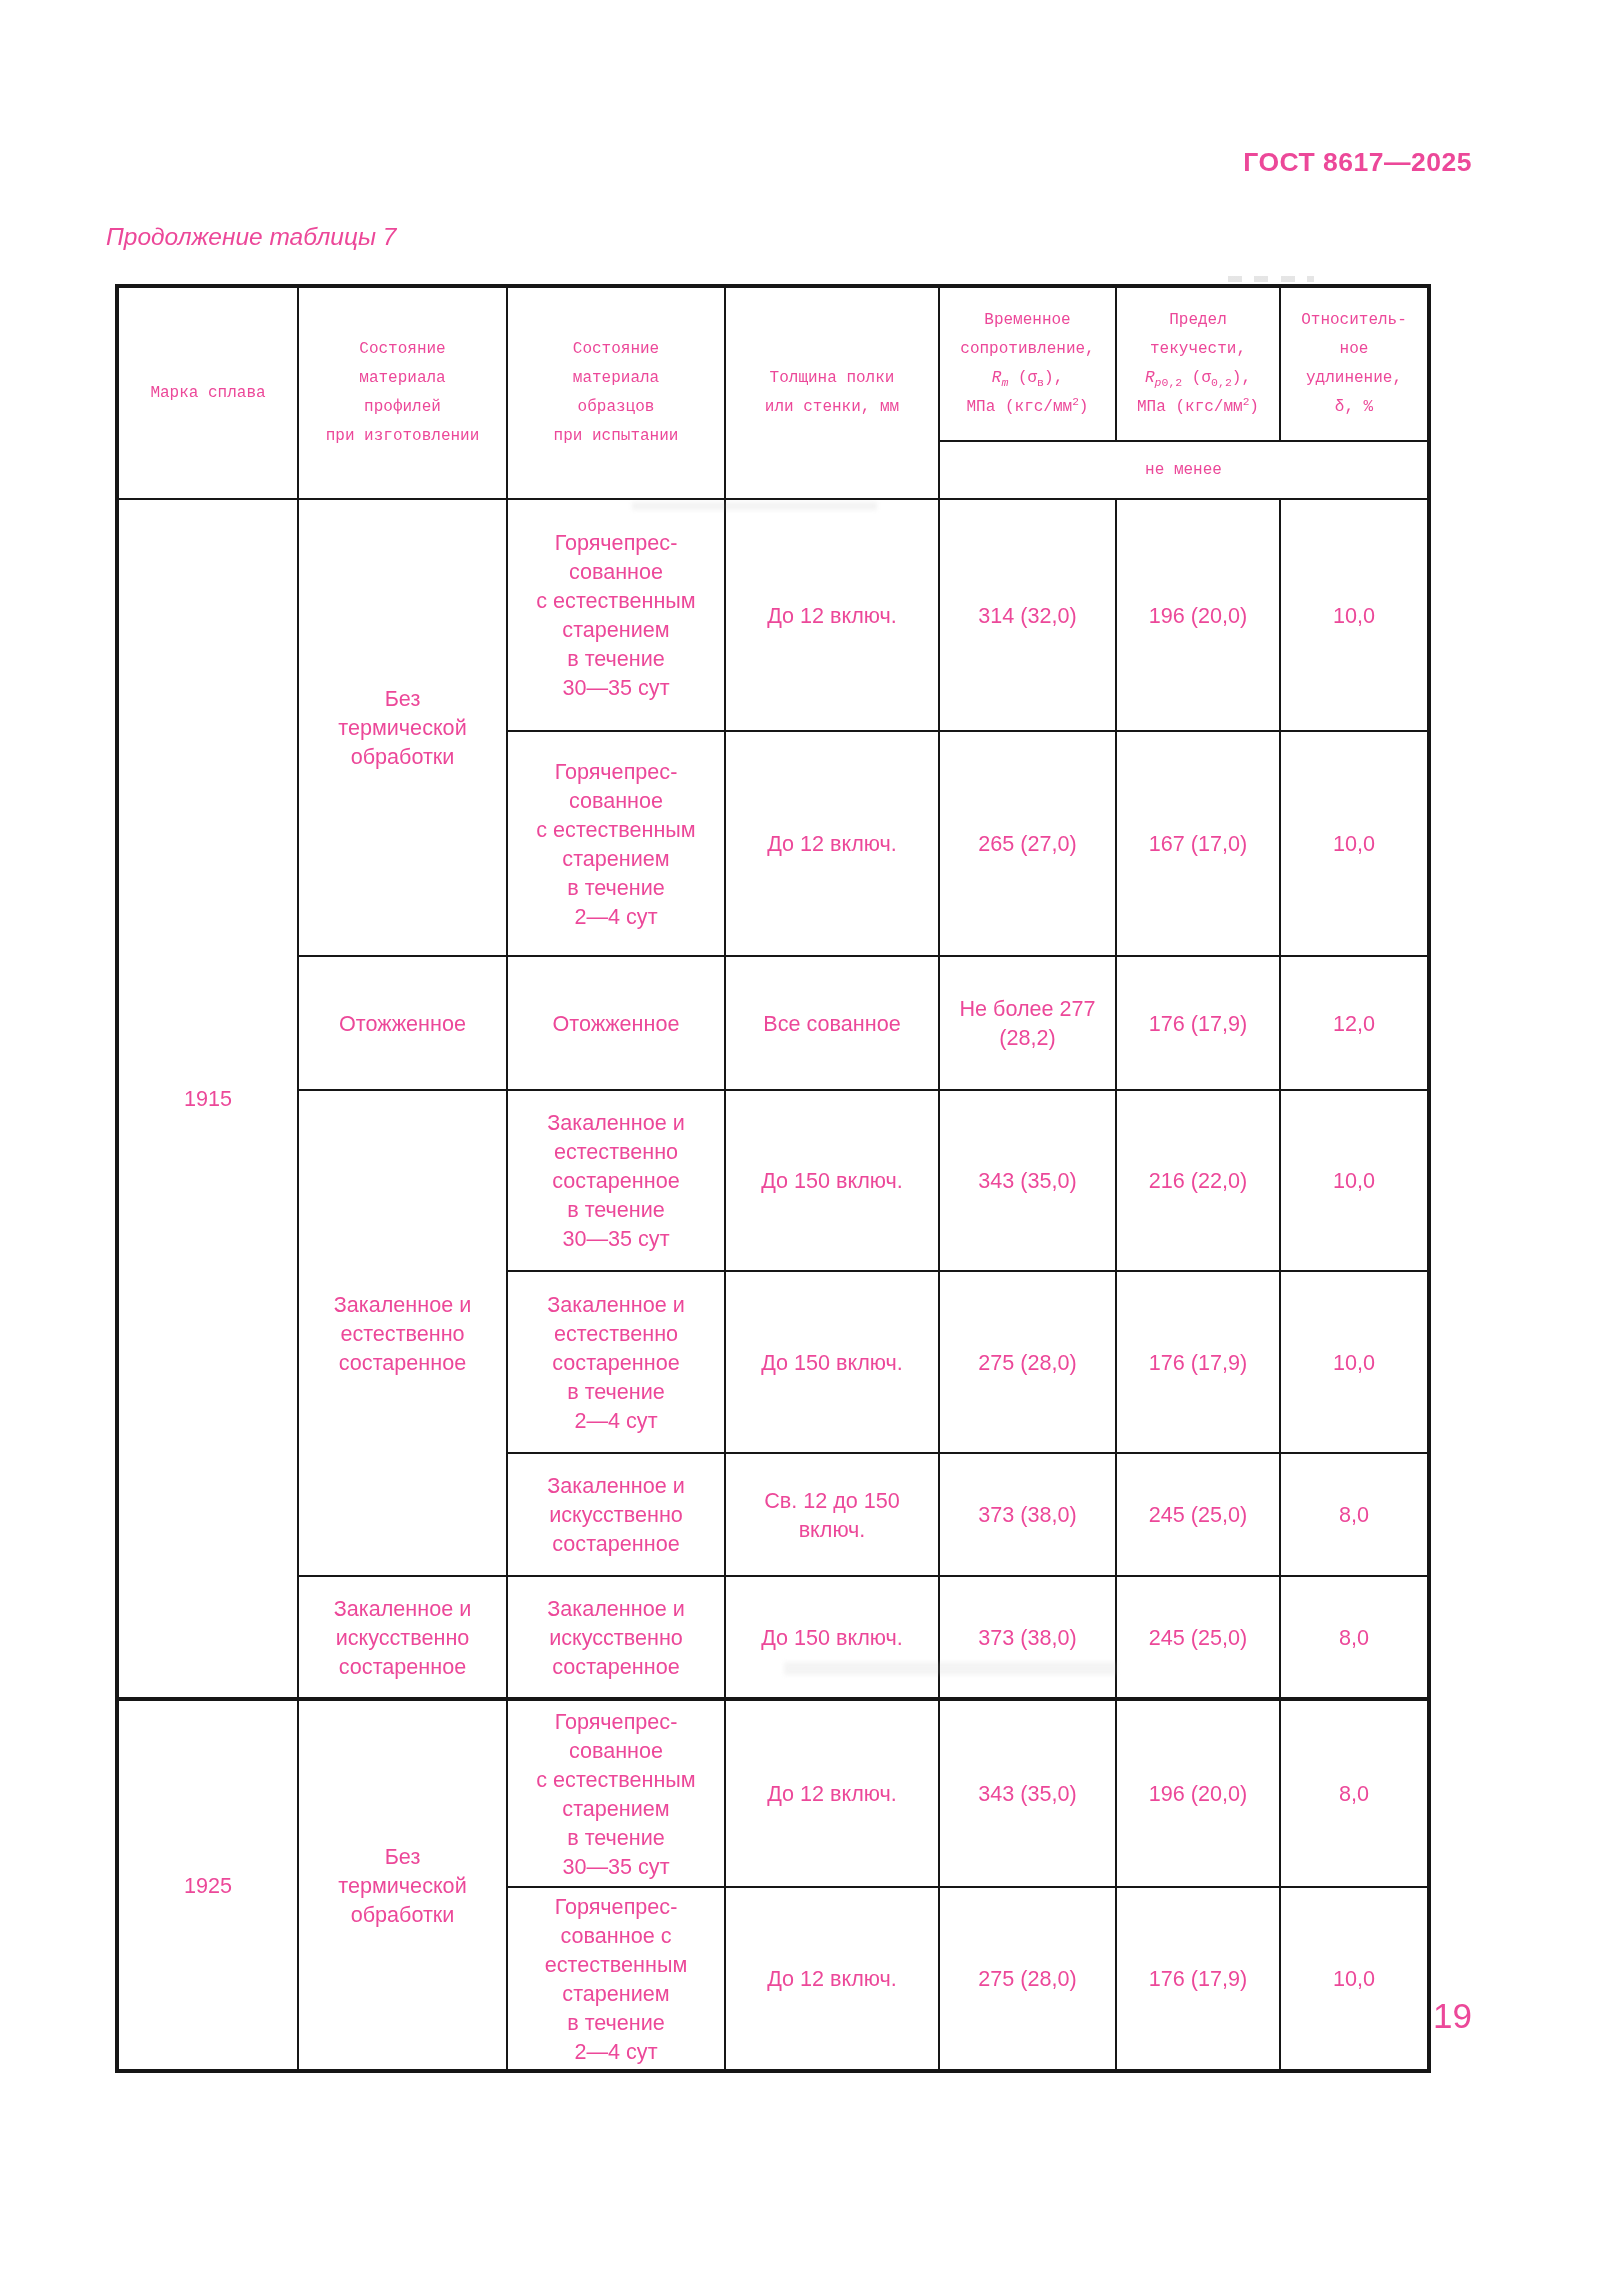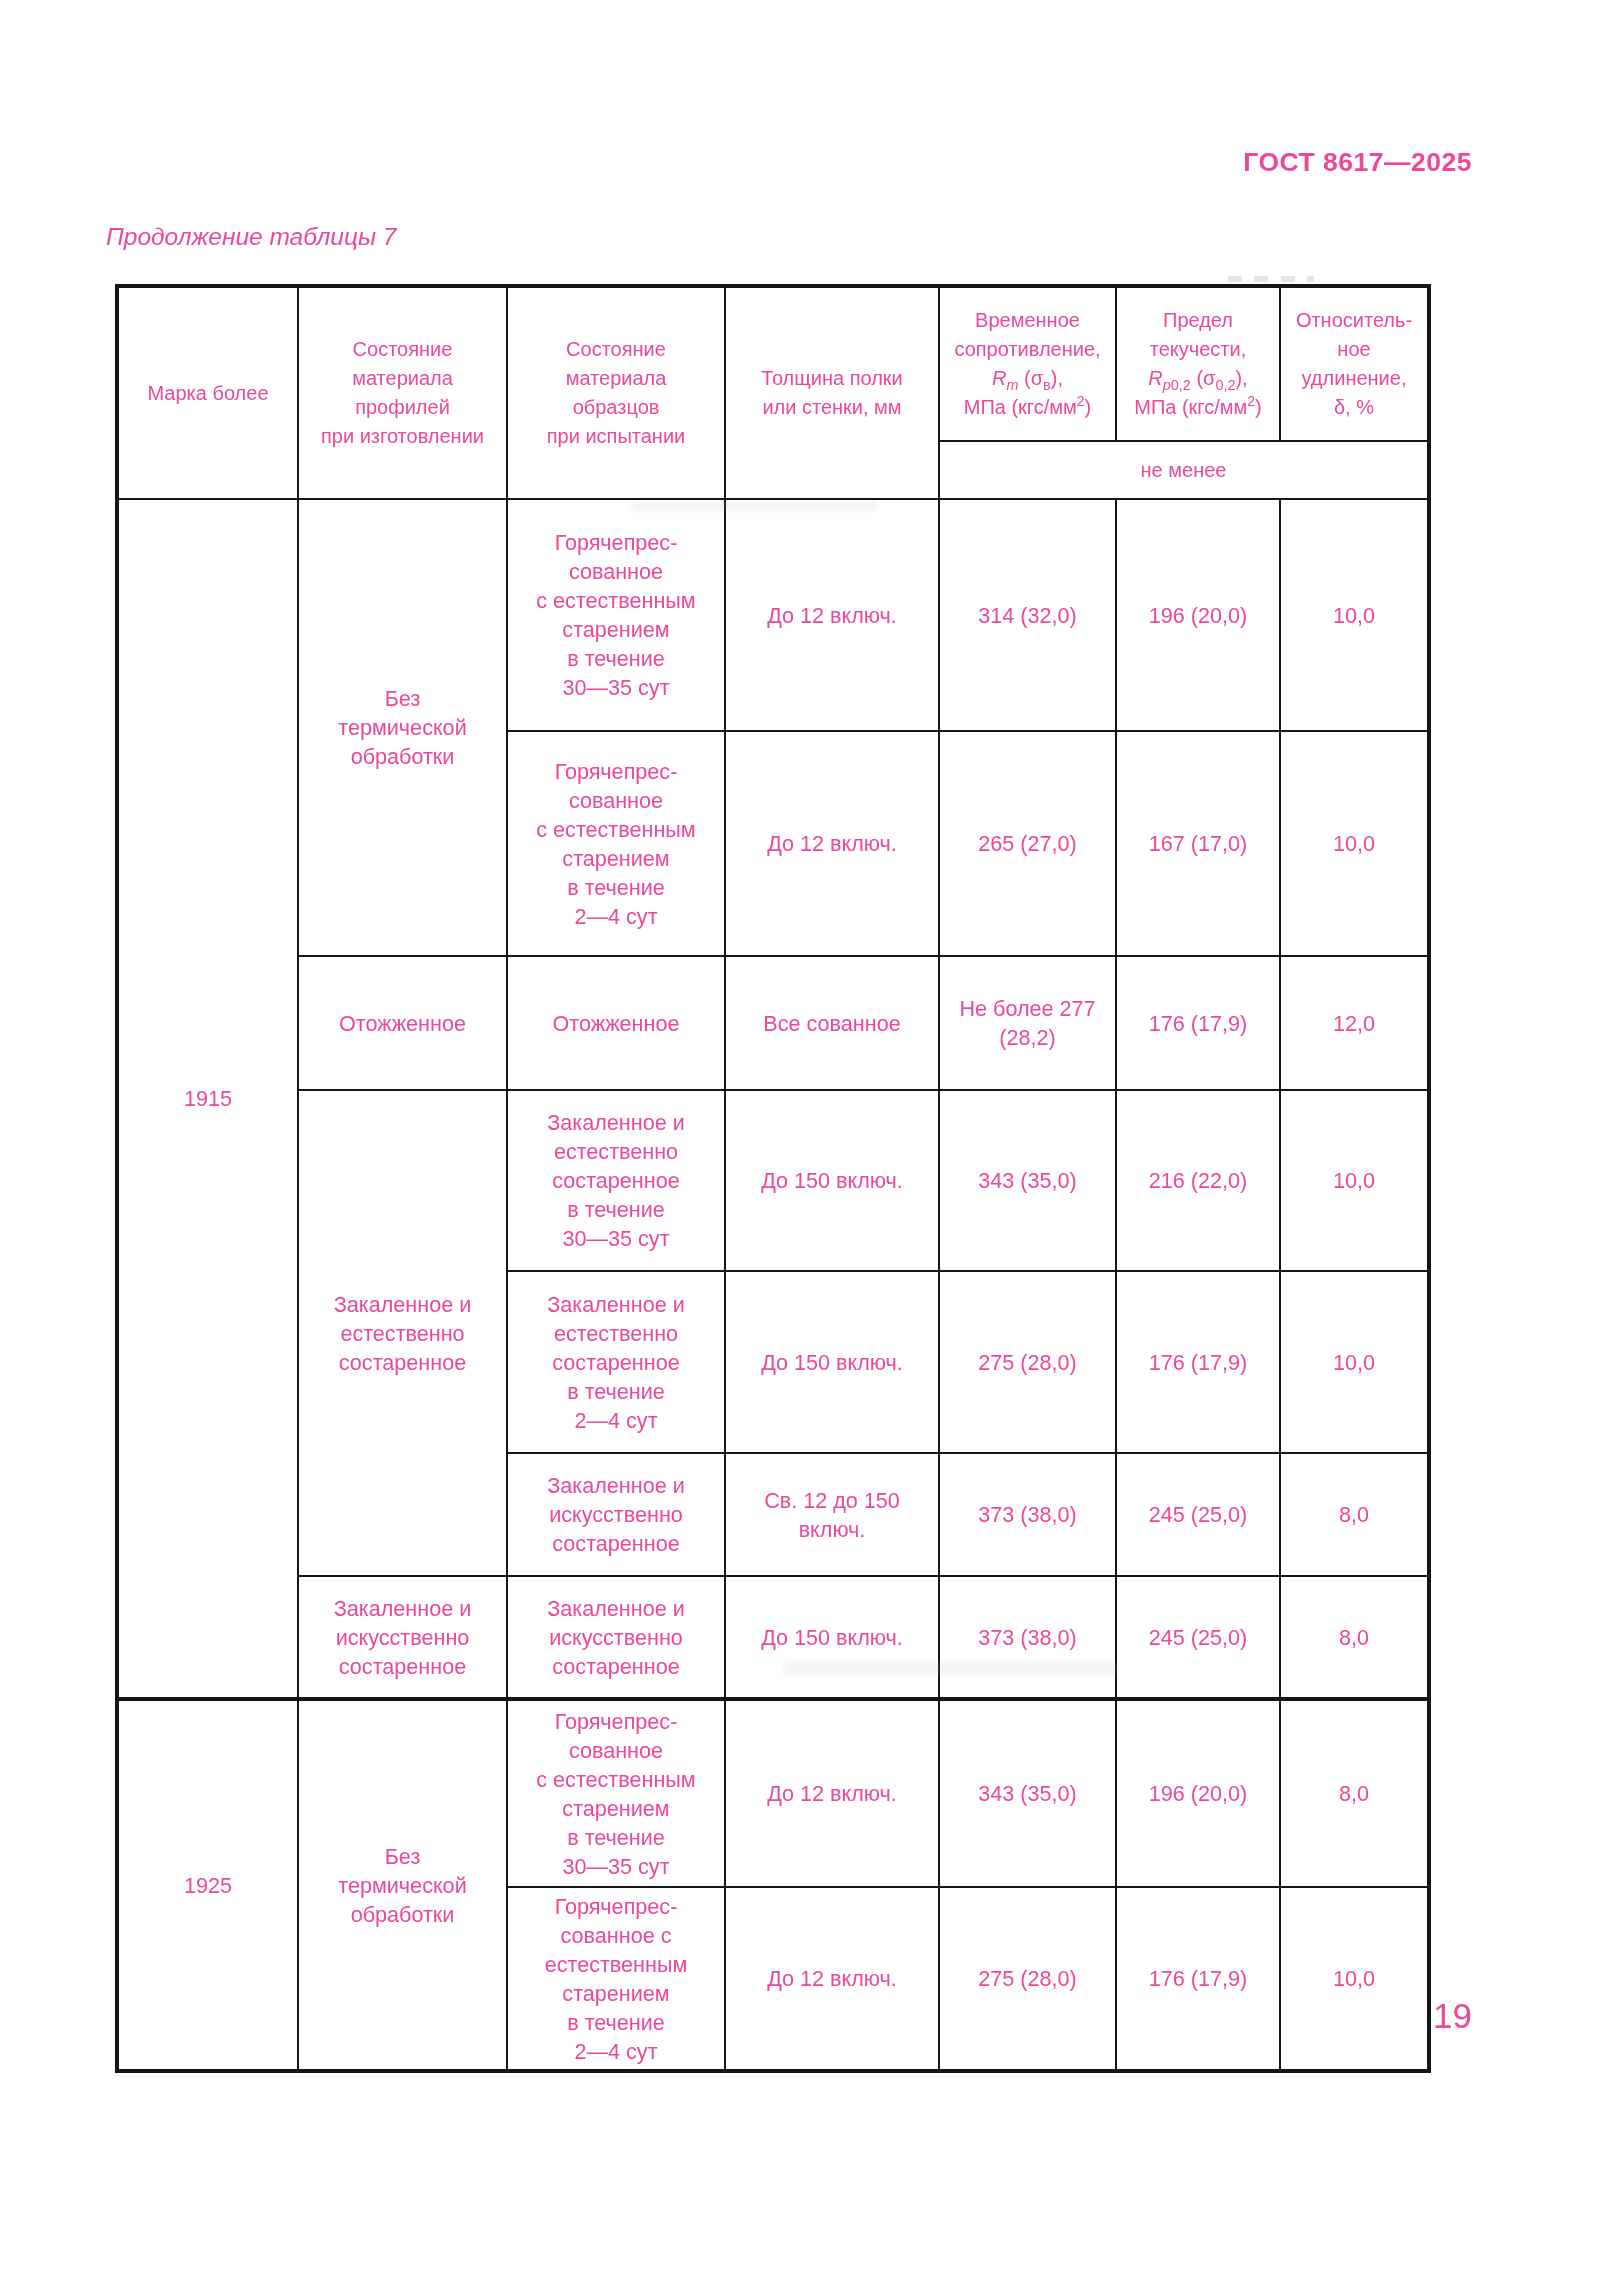--- a/index.html
+++ b/index.html
@@ -31,21 +31,21 @@
   table.props th, table.props td{
     border:2px solid #161616;
     border-top-width:2.9px;border-bottom-width:2.9px;
     font-weight:normal;
     font-size:21.6px;line-height:29px;
     text-align:center;vertical-align:middle;
     white-space:pre-line;
     padding:2px 3.9px;
     overflow:hidden;
   }
-  table.props th{font-size:20px;}
+  table.props th{font-size:16px;font-family:Liberation Mono, monospace;}
   th.hdr-main{border-bottom-width:4.9px;}
   th.hdr-sub{border-bottom-width:2px;}
   th.subheader-cell{border-top-width:2px;border-bottom-width:4.9px;margin-left:36px;}
   tr.group-end td{border-bottom-width:4.9px;}
   tr.group-start td{border-top-width:4.9px;}
   sub{font-size:72%;line-height:0;}
   sup{font-size:70%;line-height:0;}
   .page-number{
     position:absolute;top:1996px;right:193px;
     font-size:35px;
@@ -73,21 +73,21 @@
       <col style="width:209px">
       <col style="width:218px">
       <col style="width:214px">
       <col style="width:177px">
       <col style="width:164px">
       <col style="width:149px">
     </colgroup>
 
     <tbody>
         <tr style="height:155px">
-      <th class="hdr-main" rowspan="2">Марка более</th>
+      <th class="hdr-main" rowspan="2">Марка сплава</th>
       <th class="hdr-main" rowspan="2">Состояние<br>материала<br>профилей<br>при изготовлении</th>
       <th class="hdr-main" rowspan="2">Состояние<br>материала<br>образцов<br>при испытании</th>
       <th class="hdr-main" rowspan="2">Толщина полки<br>или стенки, мм</th>
       <th class="hdr-sub">Временное<br>сопротивление,<br><i>R</i><sub><i>m</i></sub> (σ<sub>в</sub>),<br>МПа (кгс/мм<sup>2</sup>)</th>
       <th class="hdr-sub">Предел<br>текучести,<br><i>R</i><sub><i>p</i>0,2</sub> (σ<sub>0,2</sub>),<br>МПа (кгс/мм<sup>2</sup>)</th>
       <th class="hdr-sub">Относитель-<br>ное<br>удлинение,<br>δ, %</th>
     </tr>
     <tr style="height:58px">
       <th class="subheader-cell" colspan="3">не менее</th>
     </tr>

